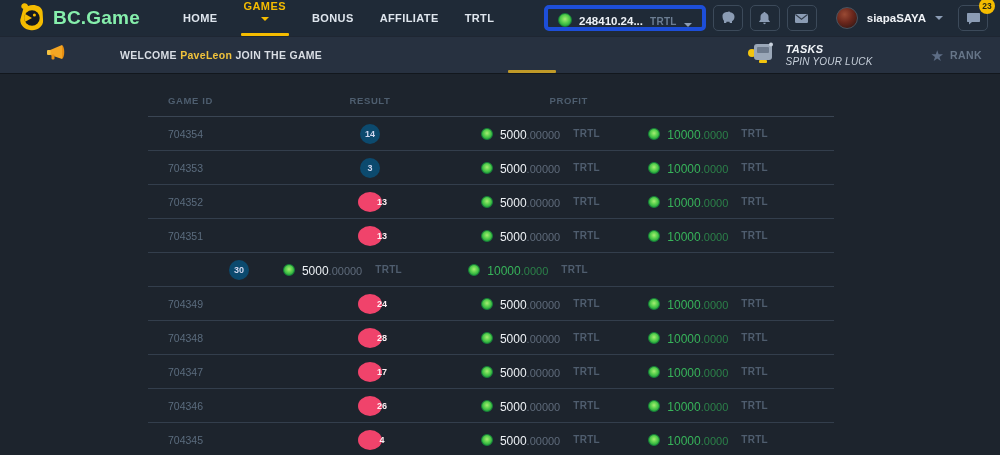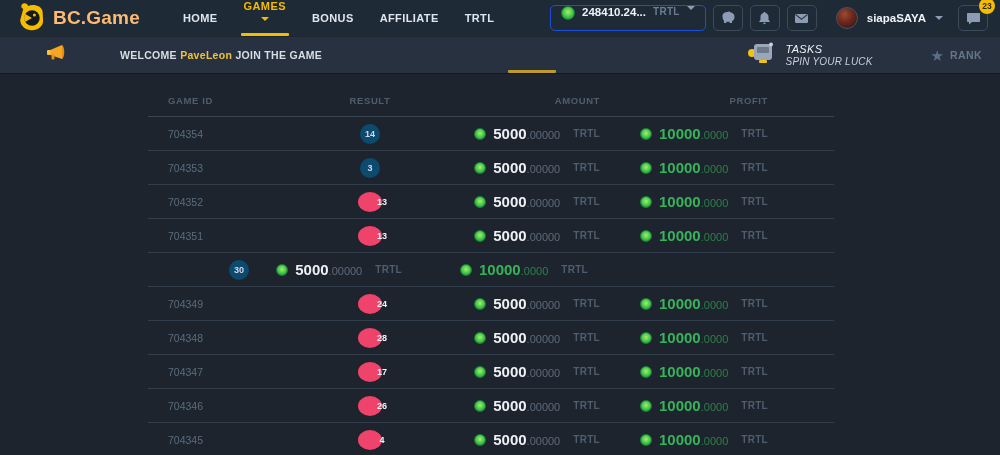--- a/index.html
+++ b/index.html
@@ -9,38 +9,38 @@
     background:#1d242d; color:#e8edf3;
     -webkit-font-smoothing:antialiased;
   }
   
   .topbar {
     height:36px; background:#1e2general733; background:#1f2a37;
     display:flex; align-items:stretch; padding:0 12px;
     position:relative; z-index:3;
   }
   .brand { display:flex; align-items:center; gap:8px; padding:0 6px; }
-  .brand-name { font-size:19px; font-weight:700; color:#fdba74; letter-spacing:.2px; }
+  .brand-name { font-size:19px; font-weight:700; color:#86efac; letter-spacing:.2px; }
   .nav { display:flex; align-items:stretch; margin-left:24px; }
   .nav-item {
     display:flex; align-items:center; gap:5px; padding:0 13px;
     font-size:11px; font-weight:700; letter-spacing:.4px; color:#dfe6ee;
     cursor:pointer; position:relative;
   }
   .nav-item.active { color:#f5bc00;flex-direction:column; }
   .nav-item.active::after {
     content:""; position:absolute; left:10px; right:10px; bottom:0;
     height:3px; background:#f5bc00; border-radius:1px;
   }
   .caret { width:0; height:0; border-left:4px solid transparent; border-right:4px solid transparent; border-top:4px solid #8b9cb4; display:inline-block; }
   .nav-item.active .caret { border-top-color:#f5bc00; }
   .top-right { margin-left:auto; display:flex; align-items:center; gap:7px; }
   .balance-pill {
-    display:flex; align-items:flex-start; gap:7px; height:26px;
-    border:1px solid #1d4ed8; border-radius:5px; padding:0 10px; cursor:pointer;
+    display:flex; align-items:flex-end; gap:7px; height:26px;
+    border:4px solid #1d4ed8; border-radius:5px; padding:0 10px; cursor:pointer;
   }
   .coin { width:14px; height:14px; border-radius:50%;
     background:radial-gradient(circle at 50% 42%, #a7ec74 0%, #5ed34f 38%, #27a83d 75%, #1d8c31 100%);
     border:1px solid #17803a; flex:0 0 auto; }
   .coin.small { width:12px; height:12px; }
   .balance-amount { font-size:11.5px; font-weight:700; color:#eef2f7; }
   .balance-cur { font-size:10px; font-weight:700; color:#6c7d92; letter-spacing:.3px; }
   .icon-btn {
     width:30px; height:26px; border:1px solid #3c4a5a; border-radius:5px;
     display:flex; align-items:center; justify-content:center; cursor:pointer; position:relative;
@@ -62,21 +62,21 @@
     height:37px; background:#273140; border-top:1px solid rgba(0,0,0,.22);
     display:flex; align-items:center; position:relative; z-index:2;
     box-shadow:0 1px 0 rgba(0,0,0,.35);
   }
   .megaphone { margin-left:46px; }
   .welcome-text { margin-left:50px; font-size:10.5px; font-weight:700; letter-spacing:.3px; color:#d9dee5; }
   .welcome-user { color:#f0c23c; }
   .banner-right { margin-left:auto; display:flex; align-items:center; gap:58px; padding-right:18px; }
   .tasks { display:flex; align-items:center; gap:9px; cursor:pointer; }
   .tasks-text { font-style:italic; line-height:1.15; }
-  .tasks-title { font-size:11px; font-weight:400; color:#f0f4f8; letter-spacing:.3px; }
+  .tasks-title { font-size:11px; font-weight:700; color:#f0f4f8; letter-spacing:.3px; }
   .tasks-sub { font-size:10px; color:#c6cfda; letter-spacing:.2px; }
   .rank { display:flex; align-items:center; gap:6px; cursor:pointer; }
   .star-glyph { color:#5d6d85; font-size:15px; line-height:1; }
   .rank-label { font-size:10.5px; font-weight:700; color:#677689; letter-spacing:.4px; }
   .tab-indicator { position:absolute; bottom:0; left:508px; width:48px; height:3px; background:#c09a28; border-radius:1px; }
   
   .table-wrap { padding-top:11px; }
   .grid-row {
     width:686px; margin-left:148px; height:34px;
     display:grid; grid-template-columns:182px 80px 198px 180px 46px;
@@ -94,21 +94,21 @@
   .game-id { font-size:10.5px; color:#5b6c7e; }
   .badge {
     width:20px; height:20px; border-radius:50%;
     display:flex; align-items:center; justify-content:center;
     font-size:9px; font-weight:700;
   }
   .badge.navy { background:#0c4a6e; color:#d2d8f0; }
   .badge.pink { background:#f0436b; color:#ffeef2;padding-left:24px; }
   .money { display:flex; align-items:center; }
   .money .coin { margin-right:7px; }
-  .num-int { font-size:15px; font-weight:700; color:#edf1f5; }
+  .num-int { font-size:12px; font-weight:400; color:#edf1f5; }
   .num-dec { font-size:11px; color:#5e6a7a; }
   .profit .num-int { color:#37b35a; }
   .profit .num-dec { color:#2b8049; }
   .cur { font-size:10px; font-weight:700; color:#4f5d6e; margin-left:13px; letter-spacing:.3px; }
 </style>
 </head>
 <body>
 
 <div class="topbar">
   <div class="brand">
@@ -221,21 +221,20 @@
       <span class="rank-label">RANK</span>
     </div>
   </div>
   <div class="tab-indicator"></div>
 </div>
 
 <div class="table-wrap">
   <div class="grid-row head">
     <div class="th c-gameid">GAME ID</div>
     <div class="th c-result">RESULT</div>
-    <div class="th c-amount">AMOUNT</div>
     <div class="th c-profit">PROFIT</div>
     <div></div>
   </div>
   <div>
   <div class="grid-row">
     <div class="c-gameid game-id">704354</div>
     <div class="c-result">
       <span class="badge navy">14</span>
     </div>
     <div class="c-amount money">

